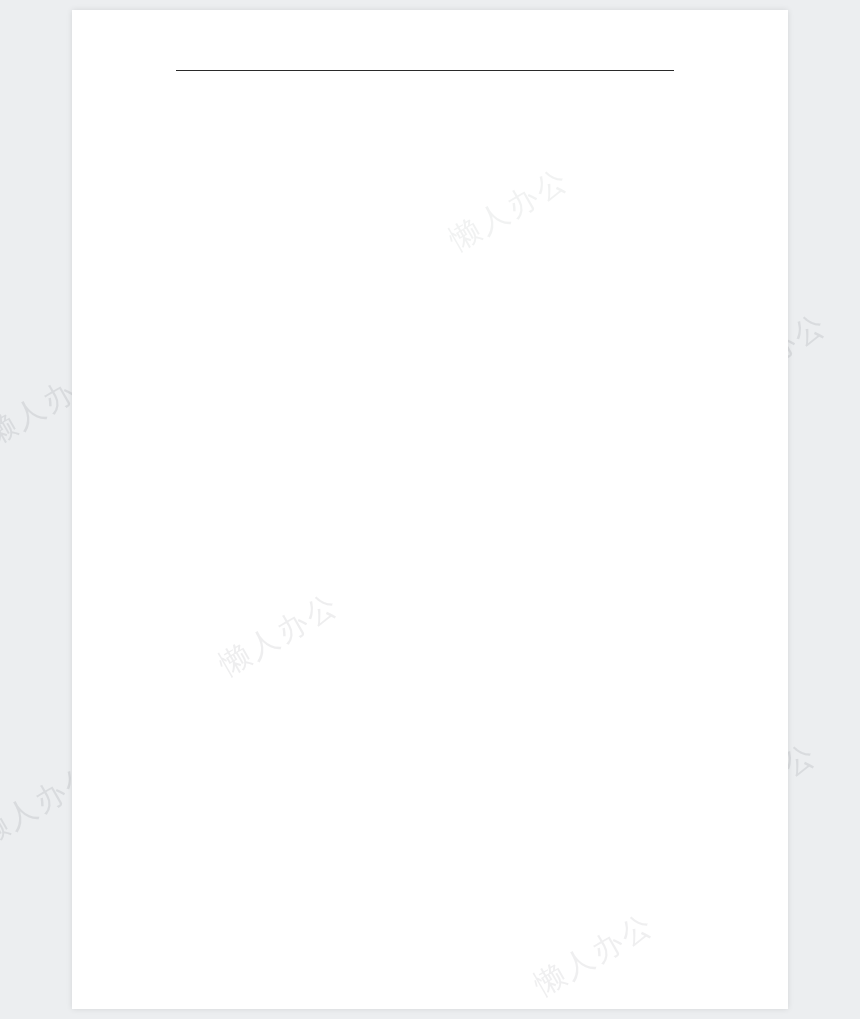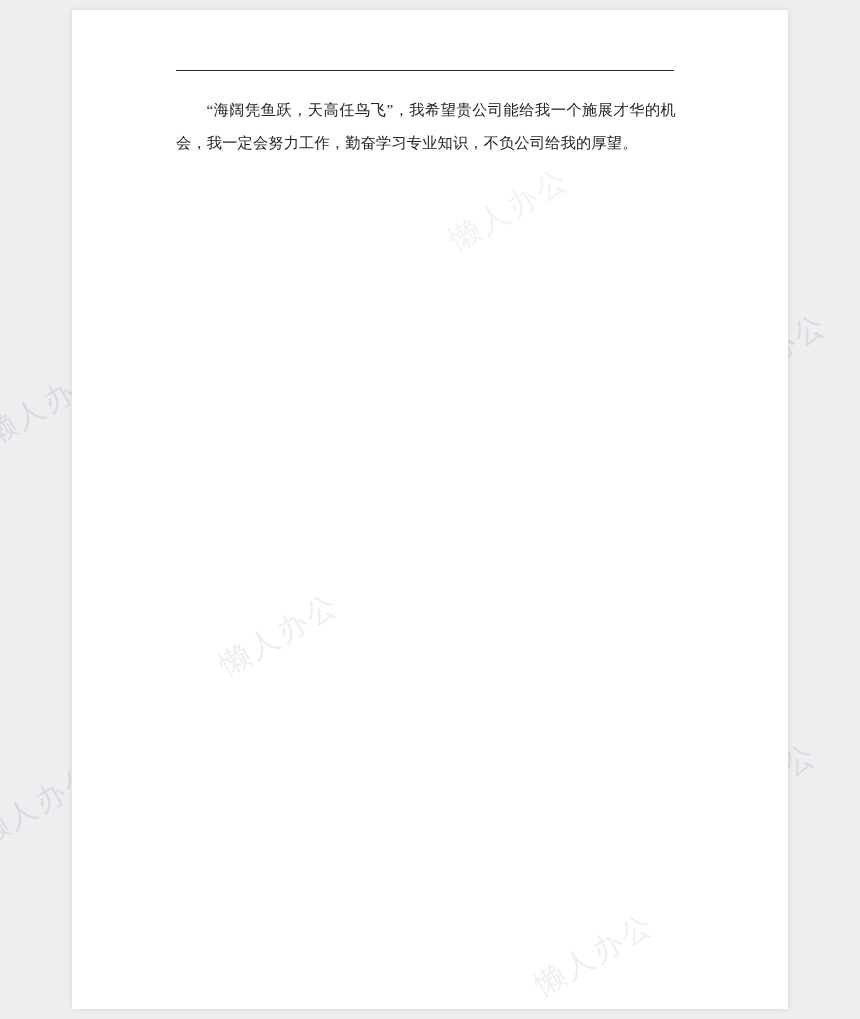--- a/index.html
+++ b/index.html
@@ -90,17 +90,16 @@
   <div class="wm wm-6">懒人办公</div>
 
   <div class="page-sheet">
 
     <div class="wm wm-2">懒人办公</div>
     <div class="wm wm-4">懒人办公</div>
     <div class="wm wm-7">懒人办公</div>
 
     <div class="doc-body">
       <div class="top-rule"></div>
-      <p class="para indent">“海阔凭鱼跃，天高任鸟飞”，我希望贵公司能给我一个施展才华的机会，我一定会努力工作，勤奋学习专业知识，不负公司给我的厚望。</p>
     </div>
 
   </div>
 </div>
 
 </body></html>

